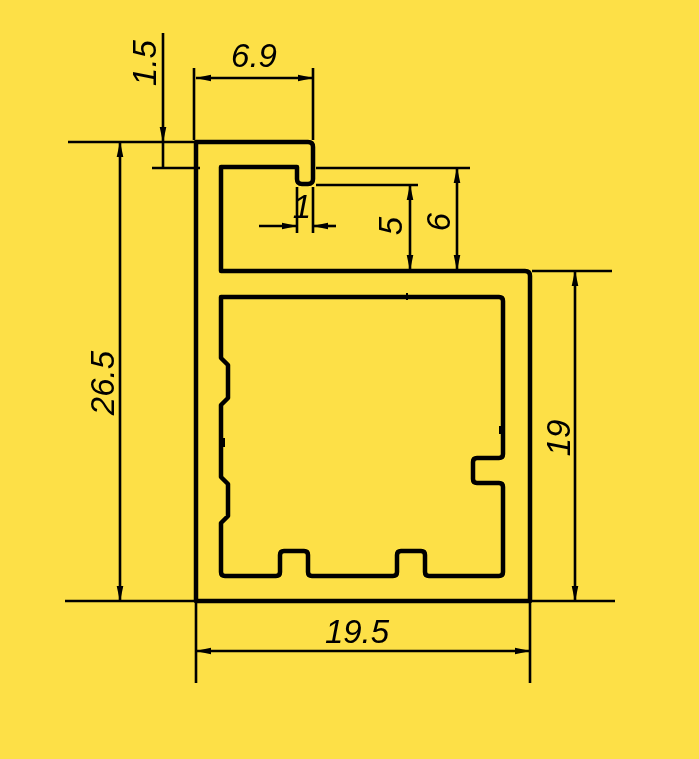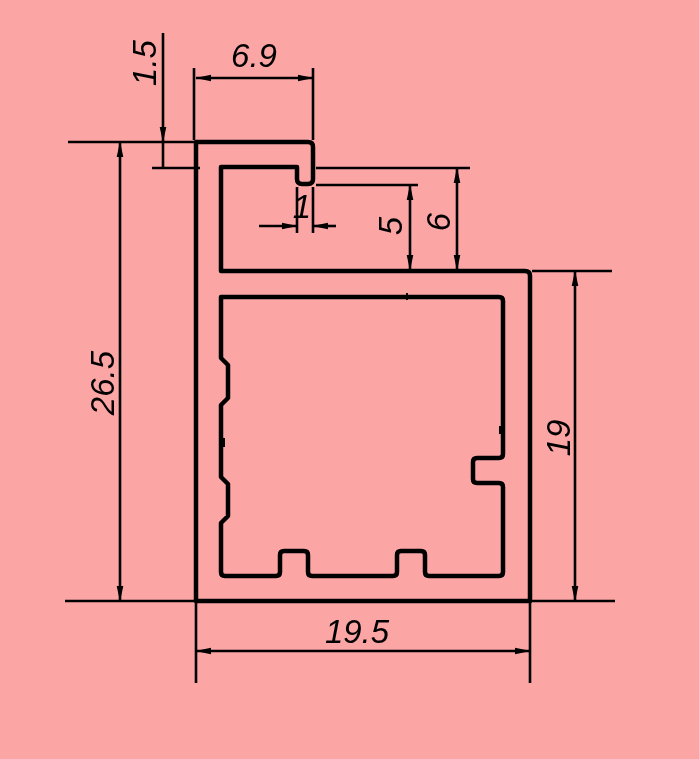--- a/index.html
+++ b/index.html
@@ -1,20 +1,20 @@
 <!DOCTYPE html>
 <html><head>
 <meta charset="utf-8">
 <style>
   html, body { margin: 0; padding: 0; background: #ffffff; }
   .canvas {
     position: relative;
     width: 699px;
     height: 759px;
-    background: #fca5a5;
+    background: #fde047;
     overflow: hidden;
   }
   svg { display: block; }
   .dim-text {
     font-family: "Liberation Sans", sans-serif;
     font-style: italic;
     font-size: 33px;
     fill: #000000;
     text-anchor: middle;
   }

